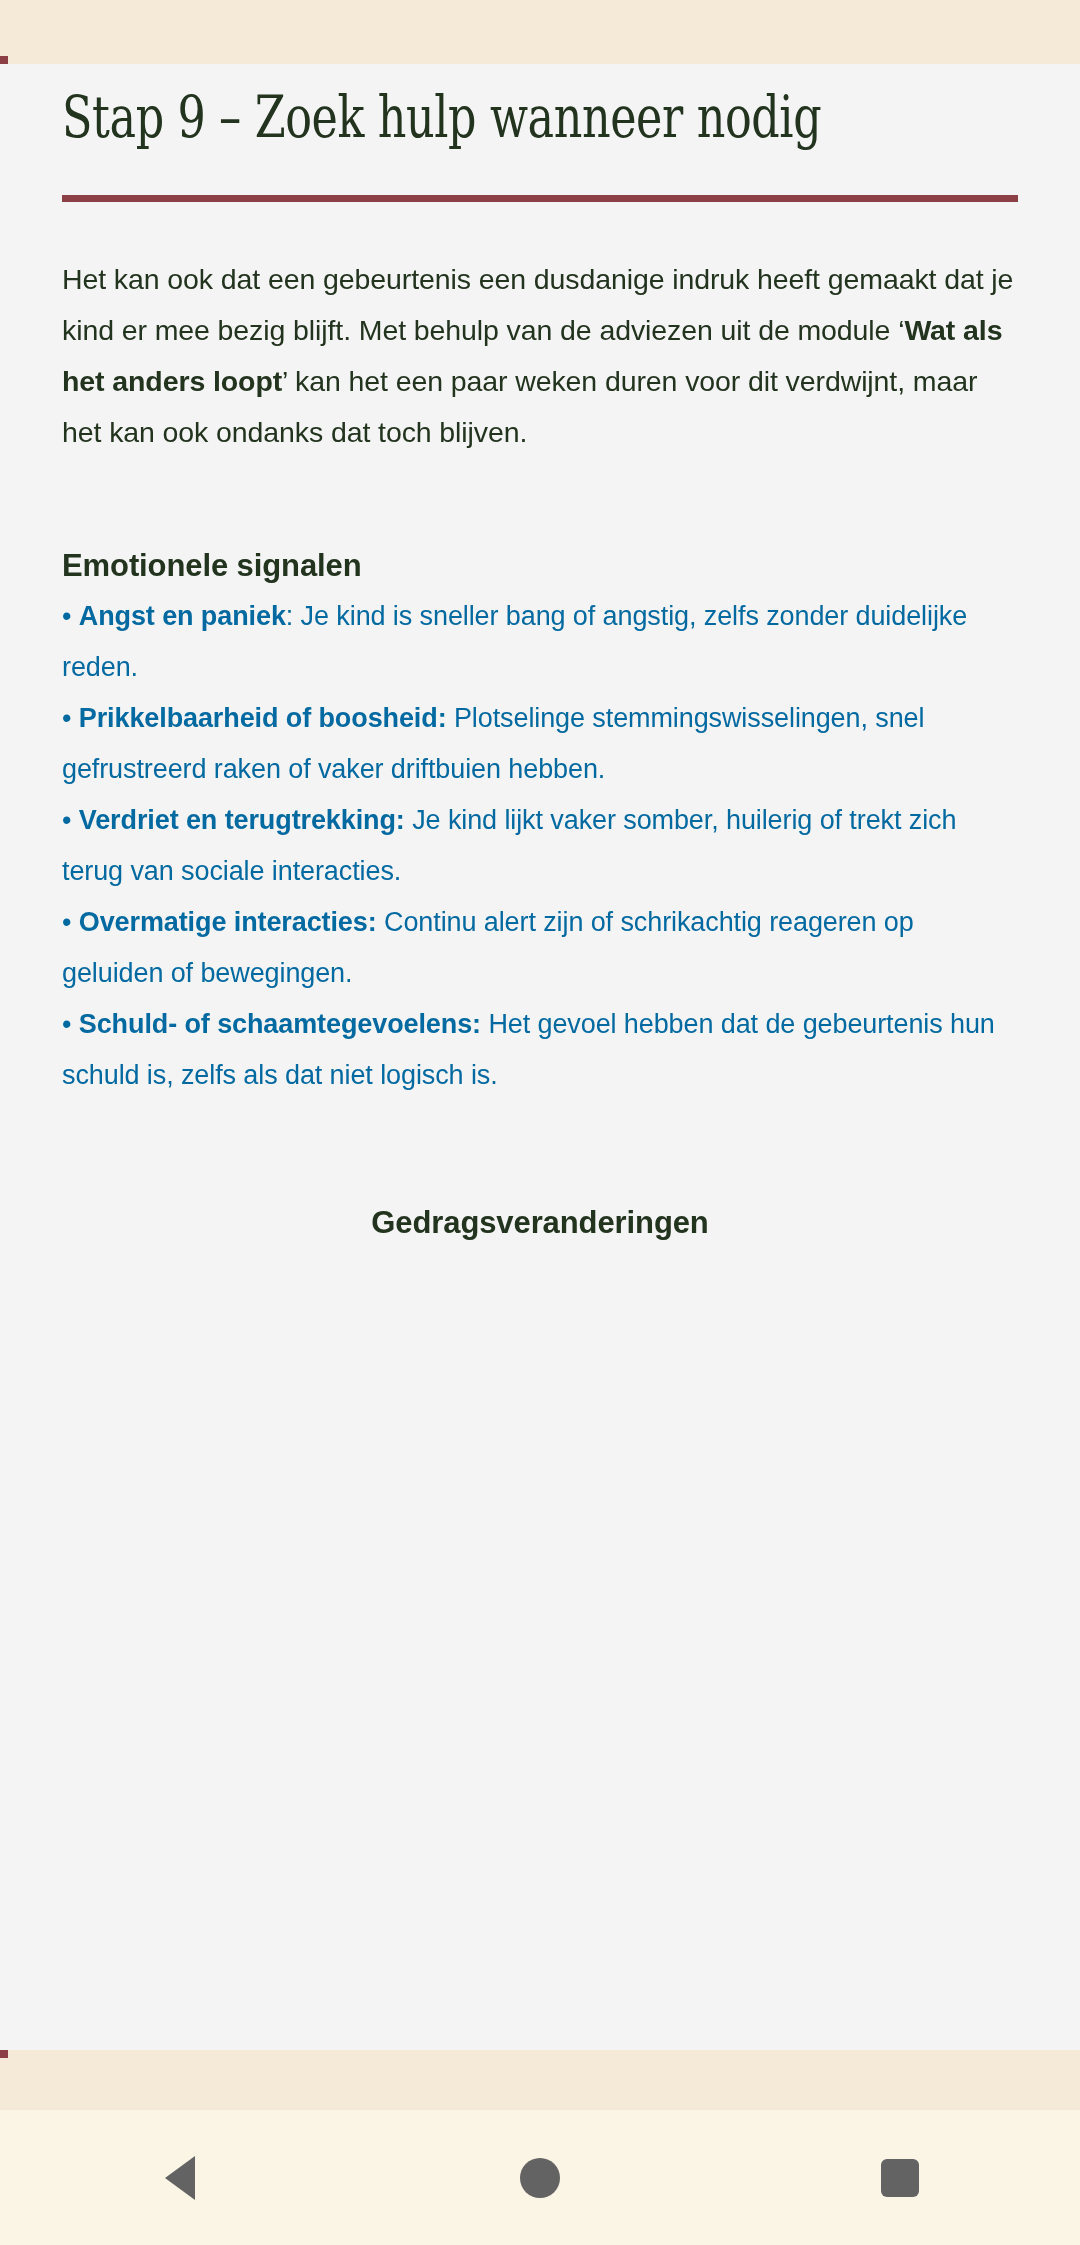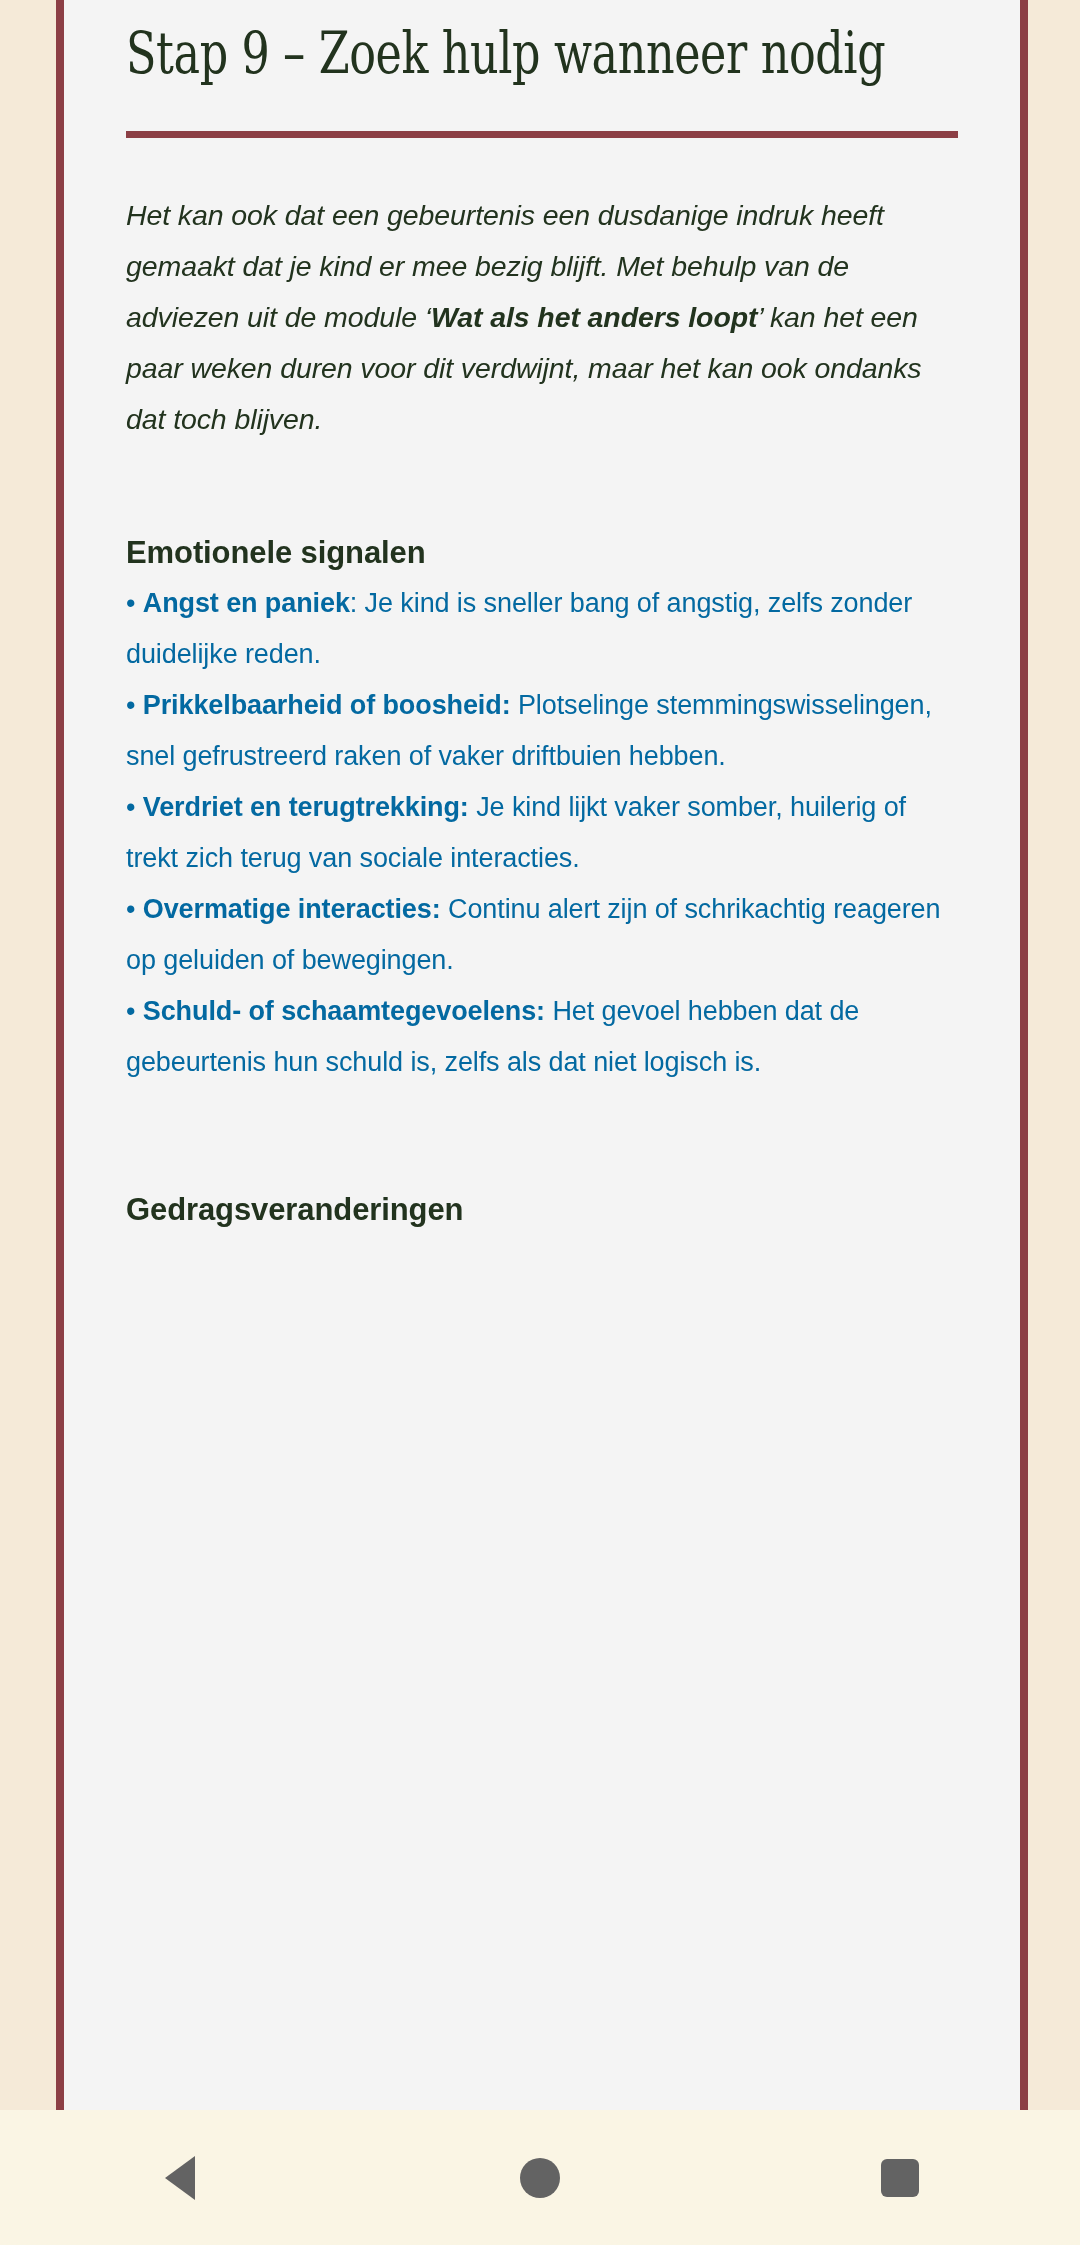--- a/index.html
+++ b/index.html
@@ -24,21 +24,21 @@
     flex-direction: column;
   }
 
   
   .article-region {
     position: relative;
     height: 2110px;
     width: 100%;
     box-sizing: border-box;
     display: flex;
-    flex-direction: row;
+    flex-direction: column;
     background: #f5ead8;
     overflow: hidden;
   }
 
   .page-gutter-left {
     width: 56px;
     flex: 0 0 56px;
     background: #f5ead8;
   }
   .page-gutter-right {
@@ -88,33 +88,33 @@
   
   .body-text {
     color: #22331e;
     font-size: 28.5px;
     line-height: 51px;
     font-weight: 400;
     margin: 0;
     letter-spacing: -0.1px;
   }
 
-  .para-first { margin-top: 52px; font-style: italic; }
+  .para-first { margin-top: 52px; }
   .para-gap   { margin-top: 50px; }
 
   .section-head {
     color: #22331e;
     font-size: 31px;
     line-height: 51px;
     font-weight: 700;
     margin: 0;
     letter-spacing: -0.1px;
   }
   .head-spacer-top { margin-top: 82px; }
-  .head-spacer-bottom { margin-top: 96px; }
+  .head-spacer-bottom { margin-top: 96px; text-align: center; }
 
   .bullet-line {
     color: #0369a1;
     font-size: 27px;
     line-height: 51px;
     font-weight: 400;
     margin: 0;
     letter-spacing: -0.1px;
   }
 

